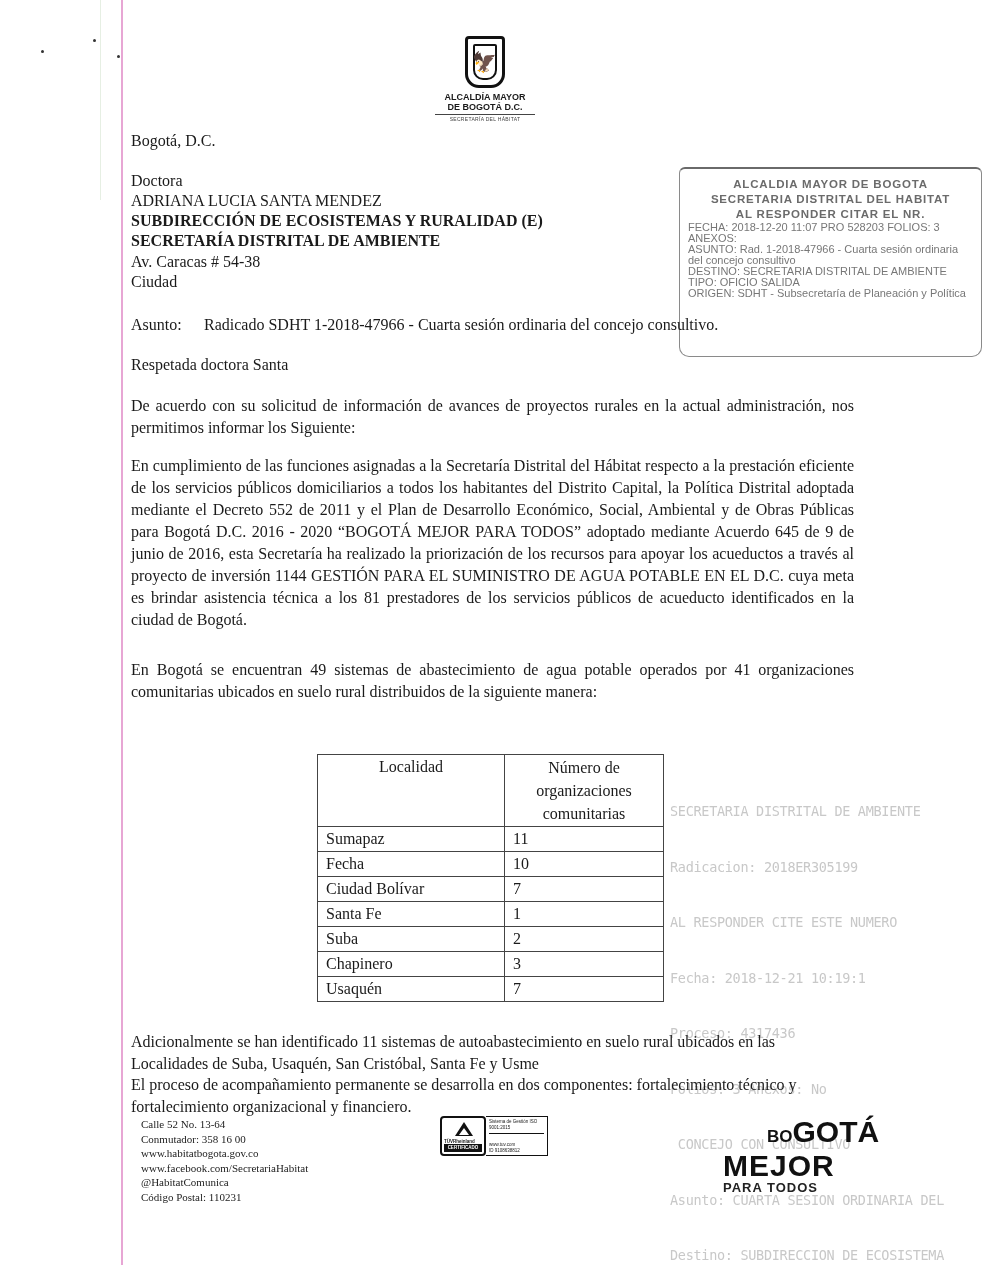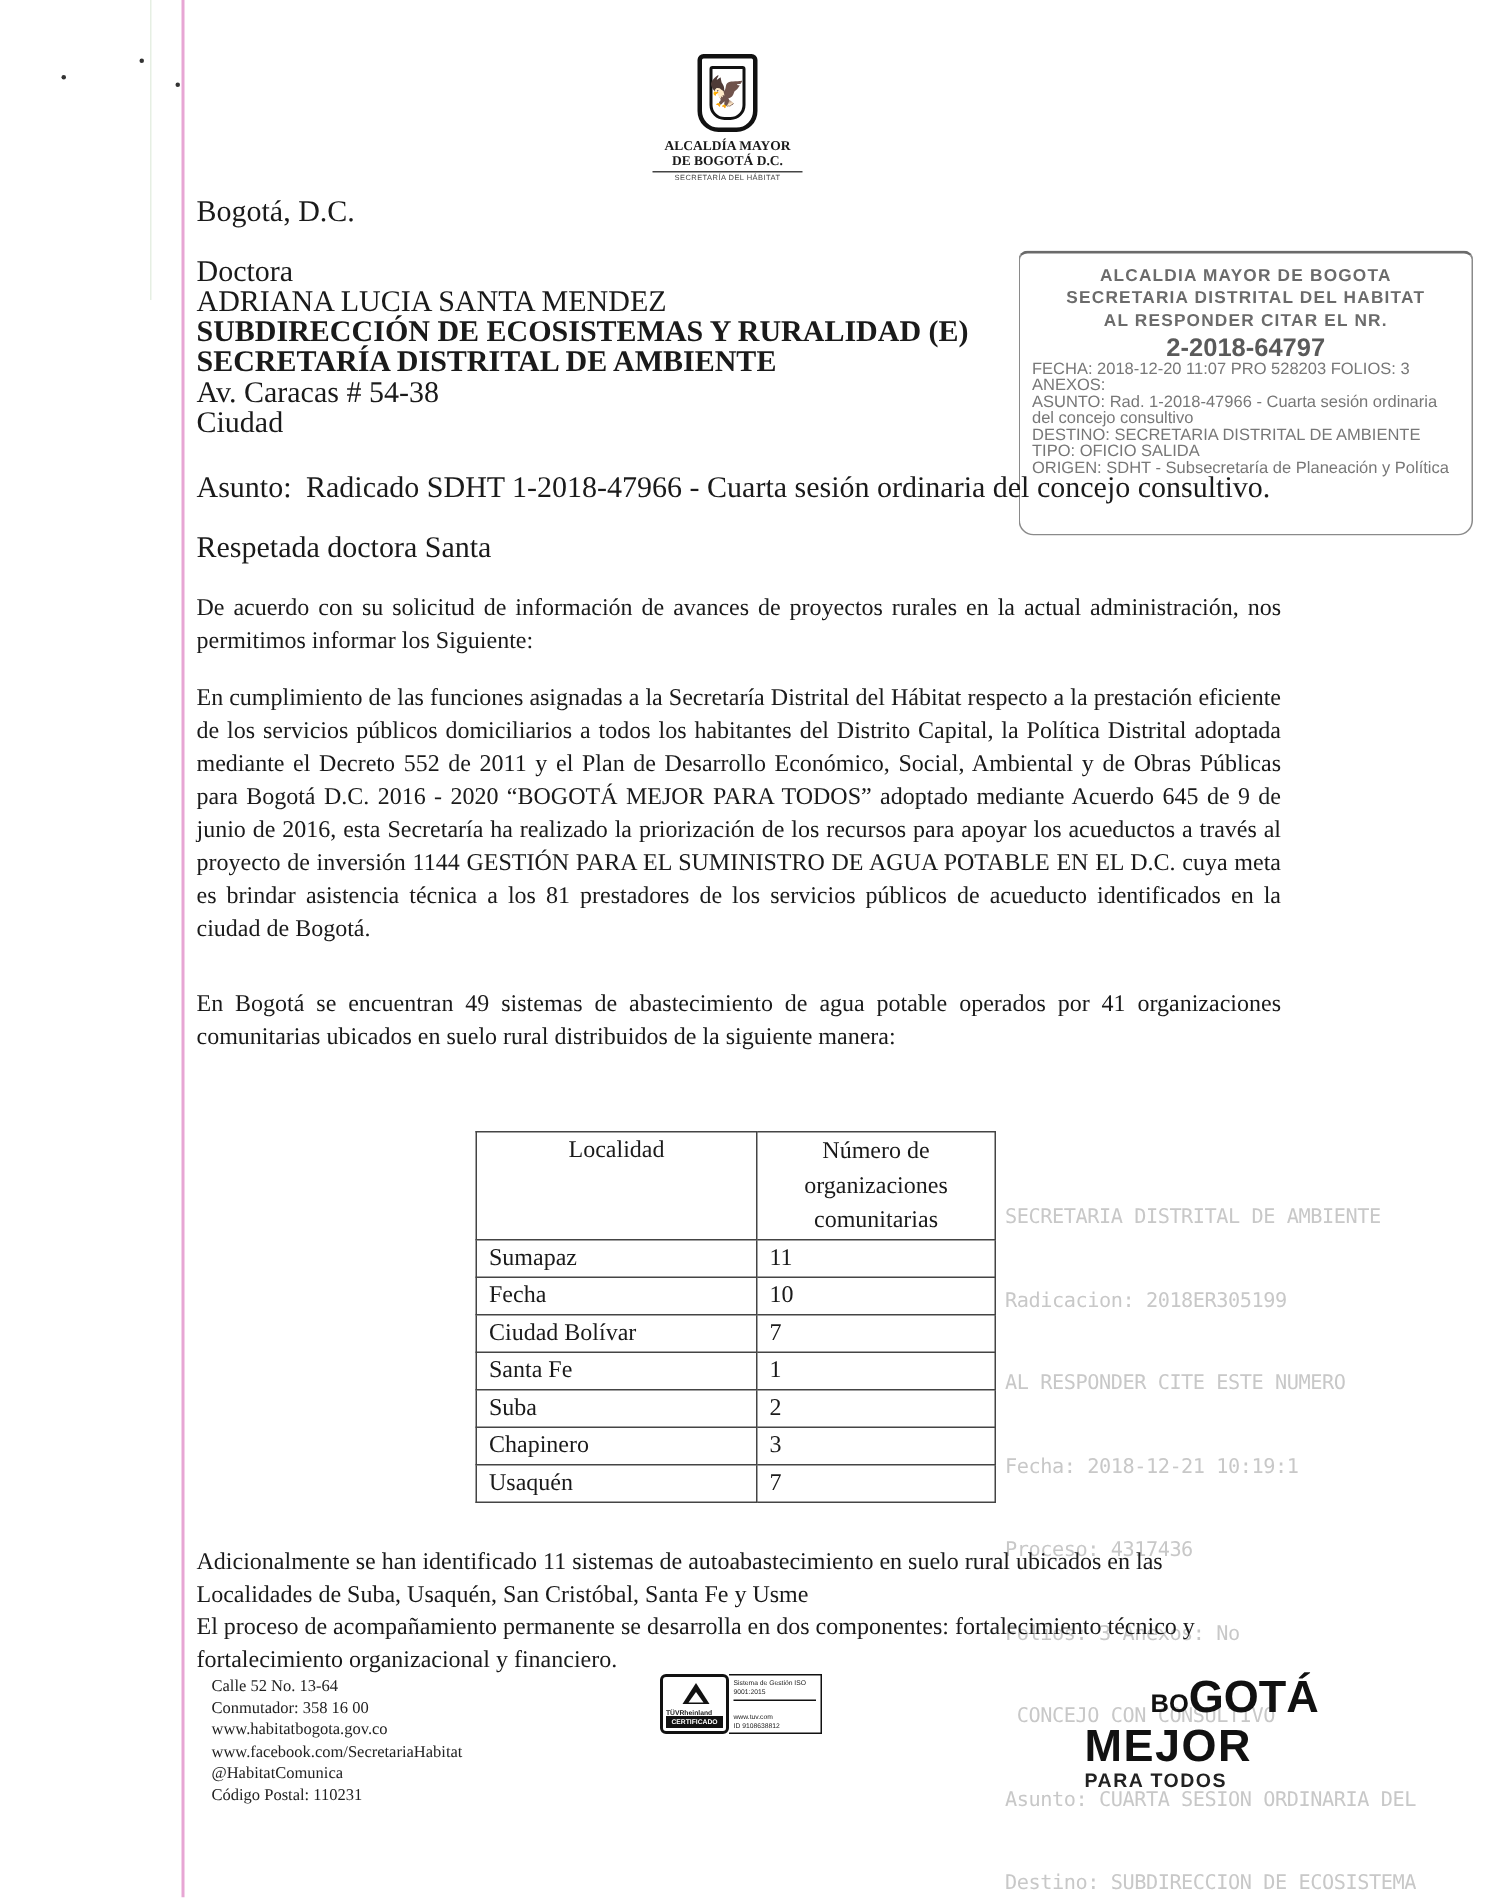--- a/index.html
+++ b/index.html
@@ -7,24 +7,24 @@
   body { position: relative; font-family: "Liberation Serif", serif; color: #1a1a1a; }
 
   .margin-line { position: absolute; left: 121px; top: 0; width: 2px; height: 1265px; background: #e7a6d4; }
   .margin-line-faint { position: absolute; left: 100px; top: 0; width: 1px; height: 200px; background: #e6efe3; }
   .speck { position: absolute; width: 3px; height: 3px; background: #333; border-radius: 50%; }
 
   
   .crest { position: absolute; left: 450px; top: 36px; width: 70px; text-align: center; }
   .shield { width: 40px; height: 52px; margin: 0 auto; border: 3px solid #111; border-radius: 4px 4px 14px 14px; background: #fff; position: relative; }
   .shield .inner { position: absolute; left: 5px; top: 5px; right: 5px; bottom: 5px; border: 2px solid #111; border-radius: 2px 2px 10px 10px; display:flex; align-items:center; justify-content:center; font-size: 20px; line-height: 1; }
-  .crest-title { font-family: Liberation Serif, serif; font-size: 9px; font-weight: 700; line-height: 10px; margin-top: 4px; white-space: nowrap; margin-left: -15px; margin-right: -15px; }
+  .crest-title { font-family: Liberation Sans, sans-serif; font-size: 9px; font-weight: 700; line-height: 10px; margin-top: 4px; white-space: nowrap; margin-left: -15px; margin-right: -15px; }
   .crest-sub { font-family: "Liberation Sans", sans-serif; font-size: 5px; border-top: 1px solid #444; margin-top: 2px; padding-top: 1px; white-space: nowrap; margin-left: -15px; margin-right: -15px; color: #444; letter-spacing: 0.3px; }
 
-  .text { position: absolute; font-size: 20px; line-height: 20px; }
+  .text { position: absolute; font-size: 16px; line-height: 20px; }
   .bold { font-weight: 700; }
 
   .para { position: absolute; left: 131px; width: 723px; font-size: 16px; line-height: 22px; text-align: justify; }
 
   
   .stamp { position: absolute; left: 679px; top: 167px; width: 303px; height: 190px; border: 1px solid #8a8a8a; border-radius: 6px 6px 10px 10px; border-top: 2px solid #6a6a6a; font-family: "Liberation Sans", sans-serif; color: #666; background: transparent; }
   .stamp .hdr { text-align: center; font-size: 11.5px; font-weight: 700; letter-spacing: 0.8px; line-height: 15px; margin-top: 8px; color: #6b6b6b; }
   .stamp .num { text-align: center; font-size: 17px; font-weight: 700; color: #5a5a5a; line-height: 18px; margin-top: 1px; }
   .stamp .det { font-size: 11px; line-height: 11px; padding: 0 8px; color: #777; }
 
@@ -79,21 +79,20 @@
 <div class="text" style="left:131px;top:191px;">ADRIANA LUCIA SANTA MENDEZ</div>
 <div class="text bold" style="left:131px;top:211px;">SUBDIRECCIÓN DE ECOSISTEMAS Y RURALIDAD (E)</div>
 <div class="text bold" style="left:131px;top:231px;">SECRETARÍA DISTRITAL DE AMBIENTE</div>
 <div class="text" style="left:131px;top:252px;">Av. Caracas # 54-38</div>
 <div class="text" style="left:131px;top:272px;">Ciudad</div>
 
 <div class="stamp">
   <div class="hdr">ALCALDIA MAYOR DE BOGOTA</div>
   <div class="hdr" style="margin-top:0">SECRETARIA DISTRITAL DEL HABITAT</div>
   <div class="hdr" style="margin-top:0">AL RESPONDER CITAR EL NR.</div>
-  <div class="num">2-2018-64797</div>
   <div class="det">FECHA: 2018-12-20 11:07  PRO 528203  FOLIOS: 3</div>
   <div class="det">ANEXOS:</div>
   <div class="det">ASUNTO:  Rad.  1-2018-47966  -  Cuarta sesión ordinaria del concejo consultivo</div>
   <div class="det">DESTINO: SECRETARIA DISTRITAL DE AMBIENTE</div>
   <div class="det">TIPO: OFICIO SALIDA</div>
   <div class="det">ORIGEN: SDHT - Subsecretaría de Planeación y Política</div>
 </div>
 
 <div class="text" style="left:131px;top:315px;">Asunto:</div>
 <div class="text" style="left:204px;top:315px;white-space:nowrap;">Radicado SDHT 1-2018-47966 -  Cuarta sesión ordinaria del concejo consultivo.</div>

